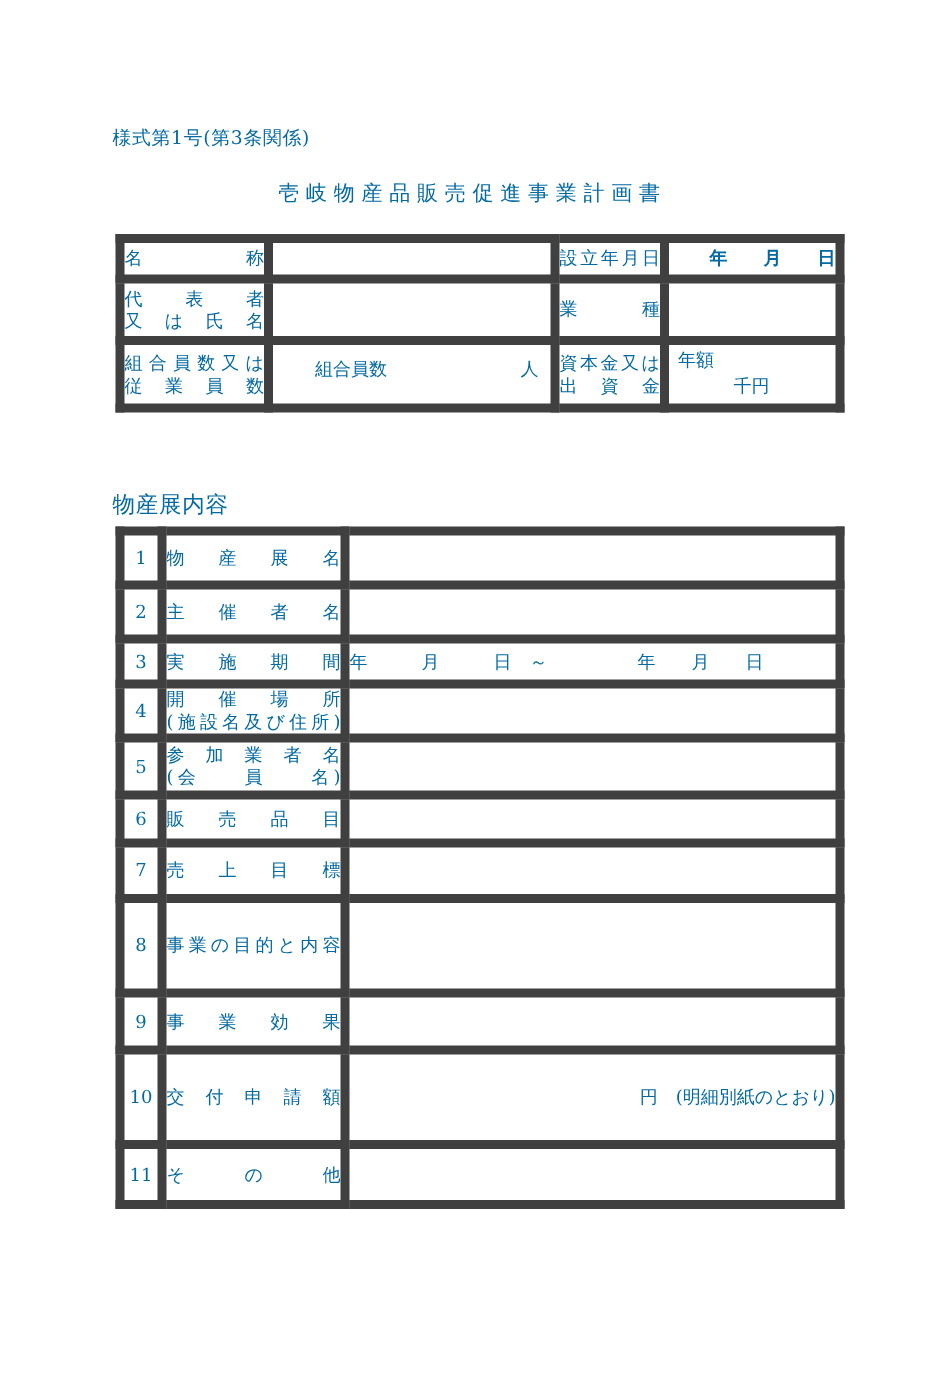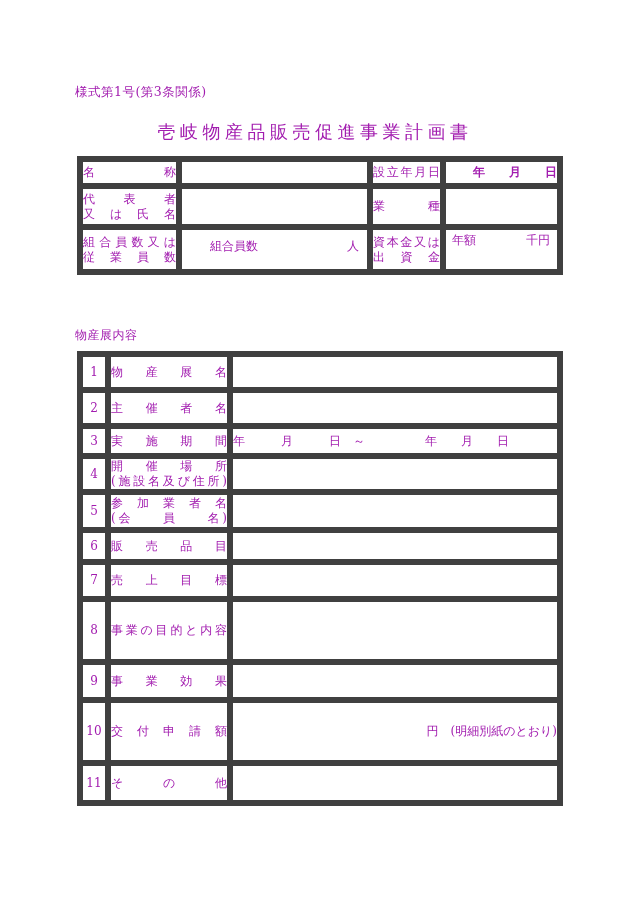--- a/index.html
+++ b/index.html
@@ -1,23 +1,23 @@
 <!DOCTYPE html>
 <html><head>
 <meta charset="utf-8">
 <style>
   html,body{margin:0;padding:0;background:#ffffff;}
   .page{
     position:relative;width:630px;height:915px;background:#ffffff;
-    font-family:"DejaVu Serif","Liberation Serif",serif;color:#a21caf;
+    font-family:"DejaVu Serif","Liberation Serif",serif;color:#0369a1;
     overflow:hidden;
   }
   .form-number{position:absolute;left:75px;top:84px;font-size:12.5px;letter-spacing:0.5px;}
-  .doc-title{position:absolute;left:0;top:120px;width:630px;text-align:center;font-size:18px;letter-spacing:4.5px;}
-  .section-title{position:absolute;left:75px;top:327px;font-size:12px;letter-spacing:0.5px;}
+  .doc-title{position:absolute;left:0;top:120px;width:630px;text-align:center;font-size:14px;letter-spacing:4.5px;}
+  .section-title{position:absolute;left:75px;top:327px;font-size:15px;letter-spacing:0.5px;}
 
   table.form{position:absolute;border-collapse:collapse;table-layout:fixed;}
   table.form td{border:6px solid #404040;font-size:12px;line-height:15px;vertical-align:middle;padding:0;overflow:hidden;}
 
   #t1{left:77px;top:156px;width:480px;}
   #t2{left:77px;top:351px;width:480px;}
 
   .jus{text-align:justify;text-align-last:justify;white-space:pre-line;}
   .lab1{padding:0 12px;}
   .lab1w{padding:0 20px;}
@@ -26,21 +26,21 @@
   .num{text-align:center;font-size:11.5px;}
 
   .addr{position:relative;vertical-align:top;}
   .postal{position:absolute;left:7px;top:3px;font-size:12px;}
   .tel{position:absolute;left:206px;top:4px;font-size:11.5px;letter-spacing:0.5px;}
 
   .mem{vertical-align:bottom;}
   .mem .wrap{display:flex;justify-content:space-between;align-items:center;padding:0 8px 6px 28px;}
 
   .cap{vertical-align:top;}
-  .cap .wrap{height:39px;box-sizing:border-box;display:flex;flex-direction:row;justify-content:space-between;padding:3px 7px 4px 6px;}
+  .cap .wrap{height:39px;box-sizing:border-box;display:flex;flex-direction:column;justify-content:space-between;padding:3px 7px 4px 6px;}
   .cap .bottom{text-align:center;}
 
   .est{text-align:right;padding-right:6px;white-space:pre;font-weight:bold;}
   .period{padding-left:45px;white-space:pre;}
   .amount{text-align:right;padding-right:5px;white-space:pre;}
 </style>
 </head>
 <body>
 
 <div class="page">

